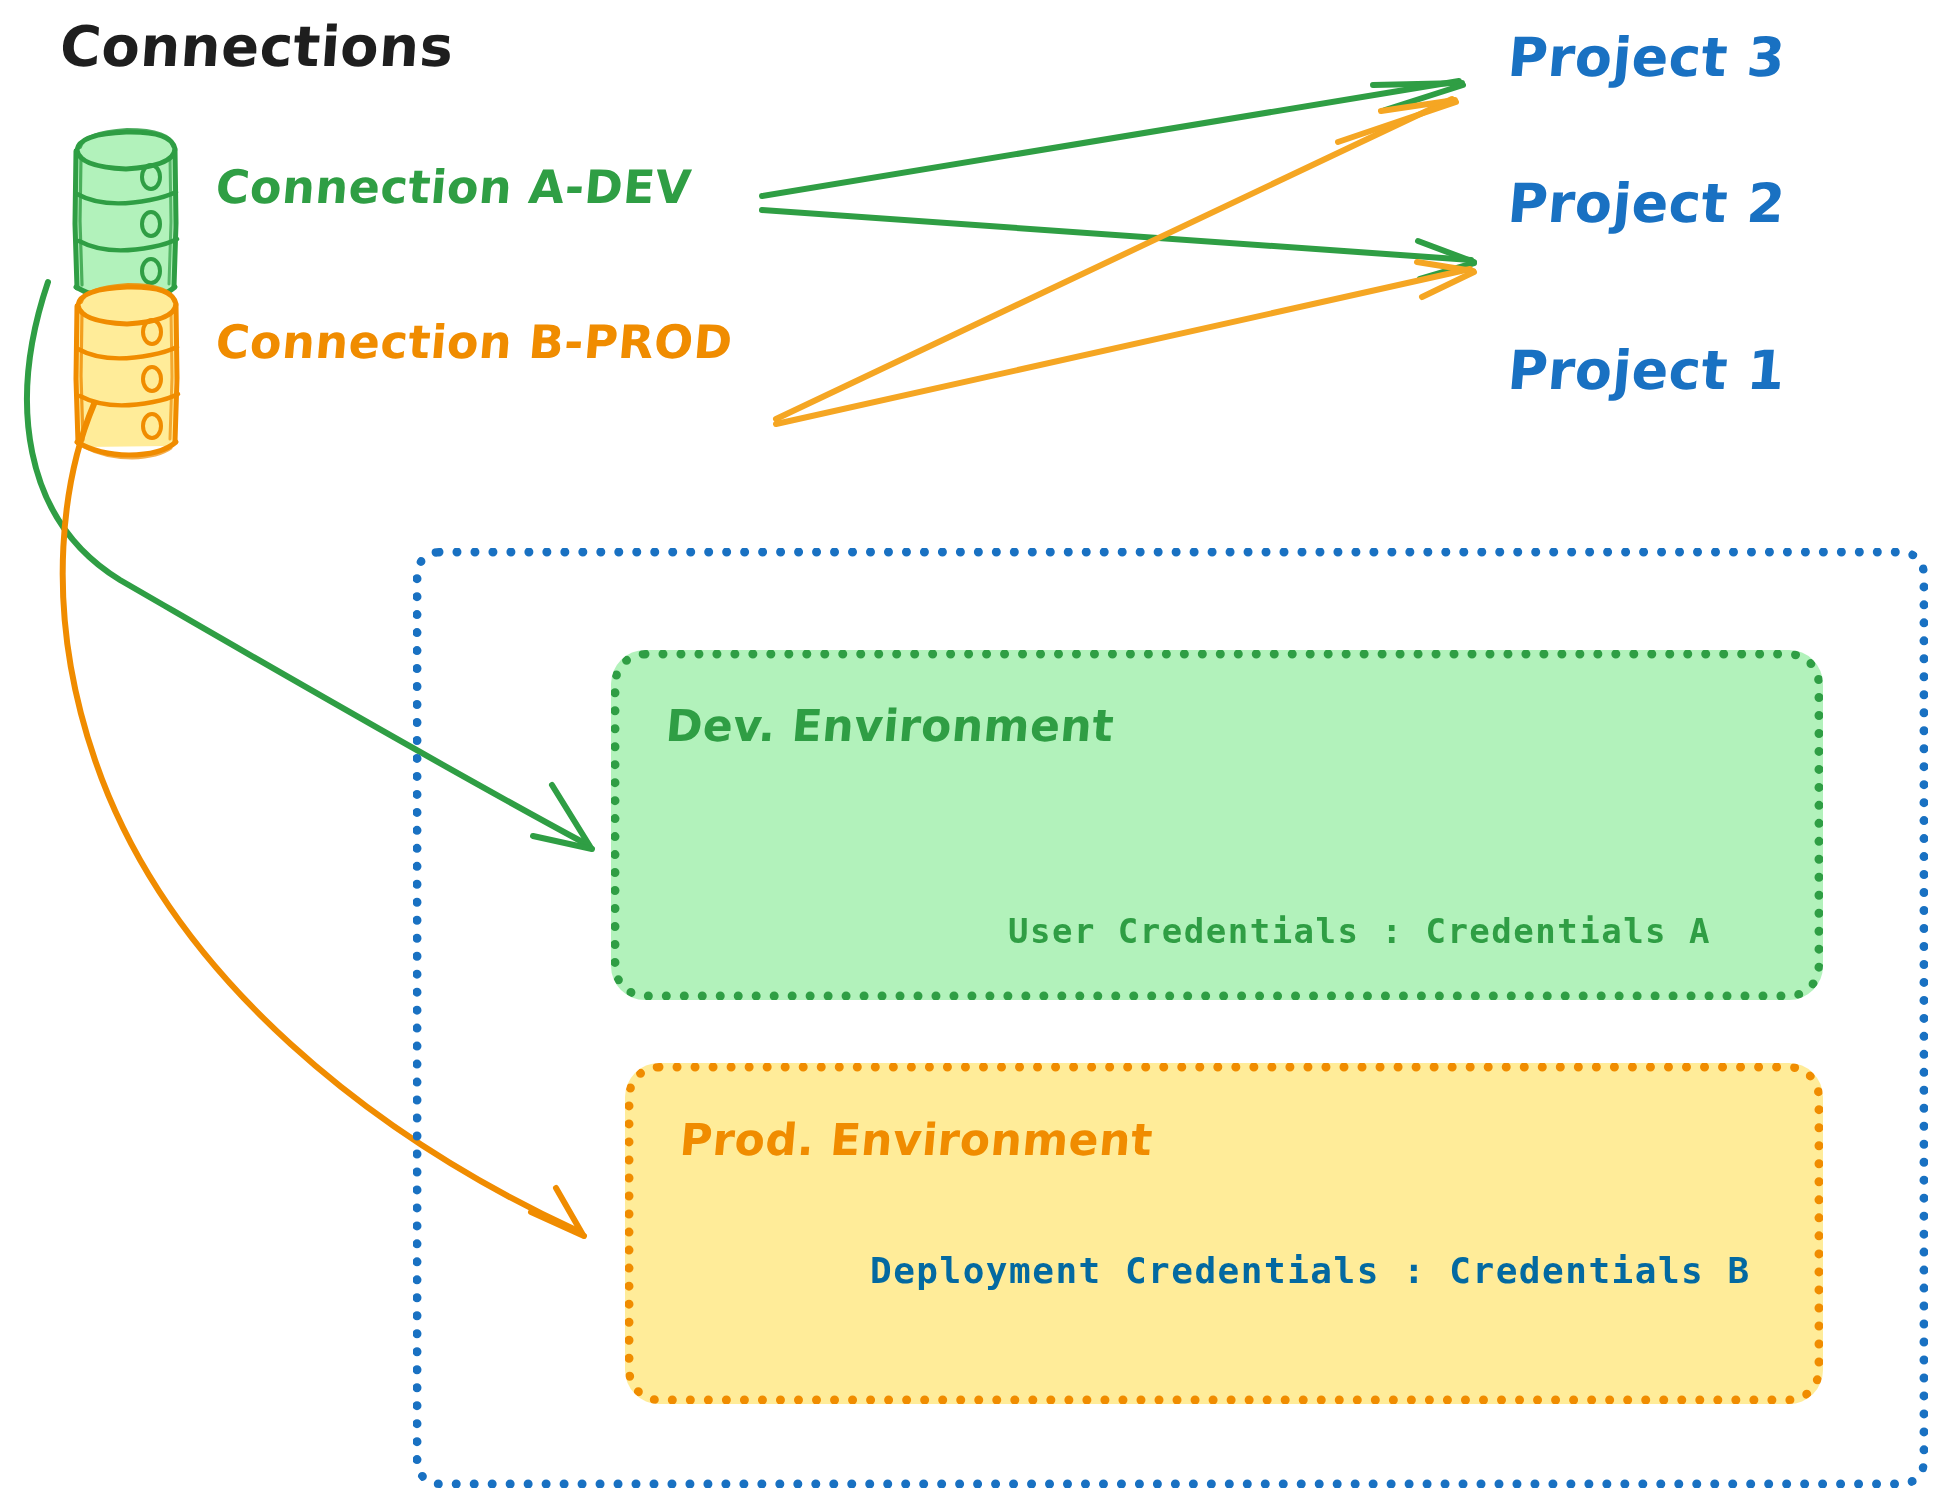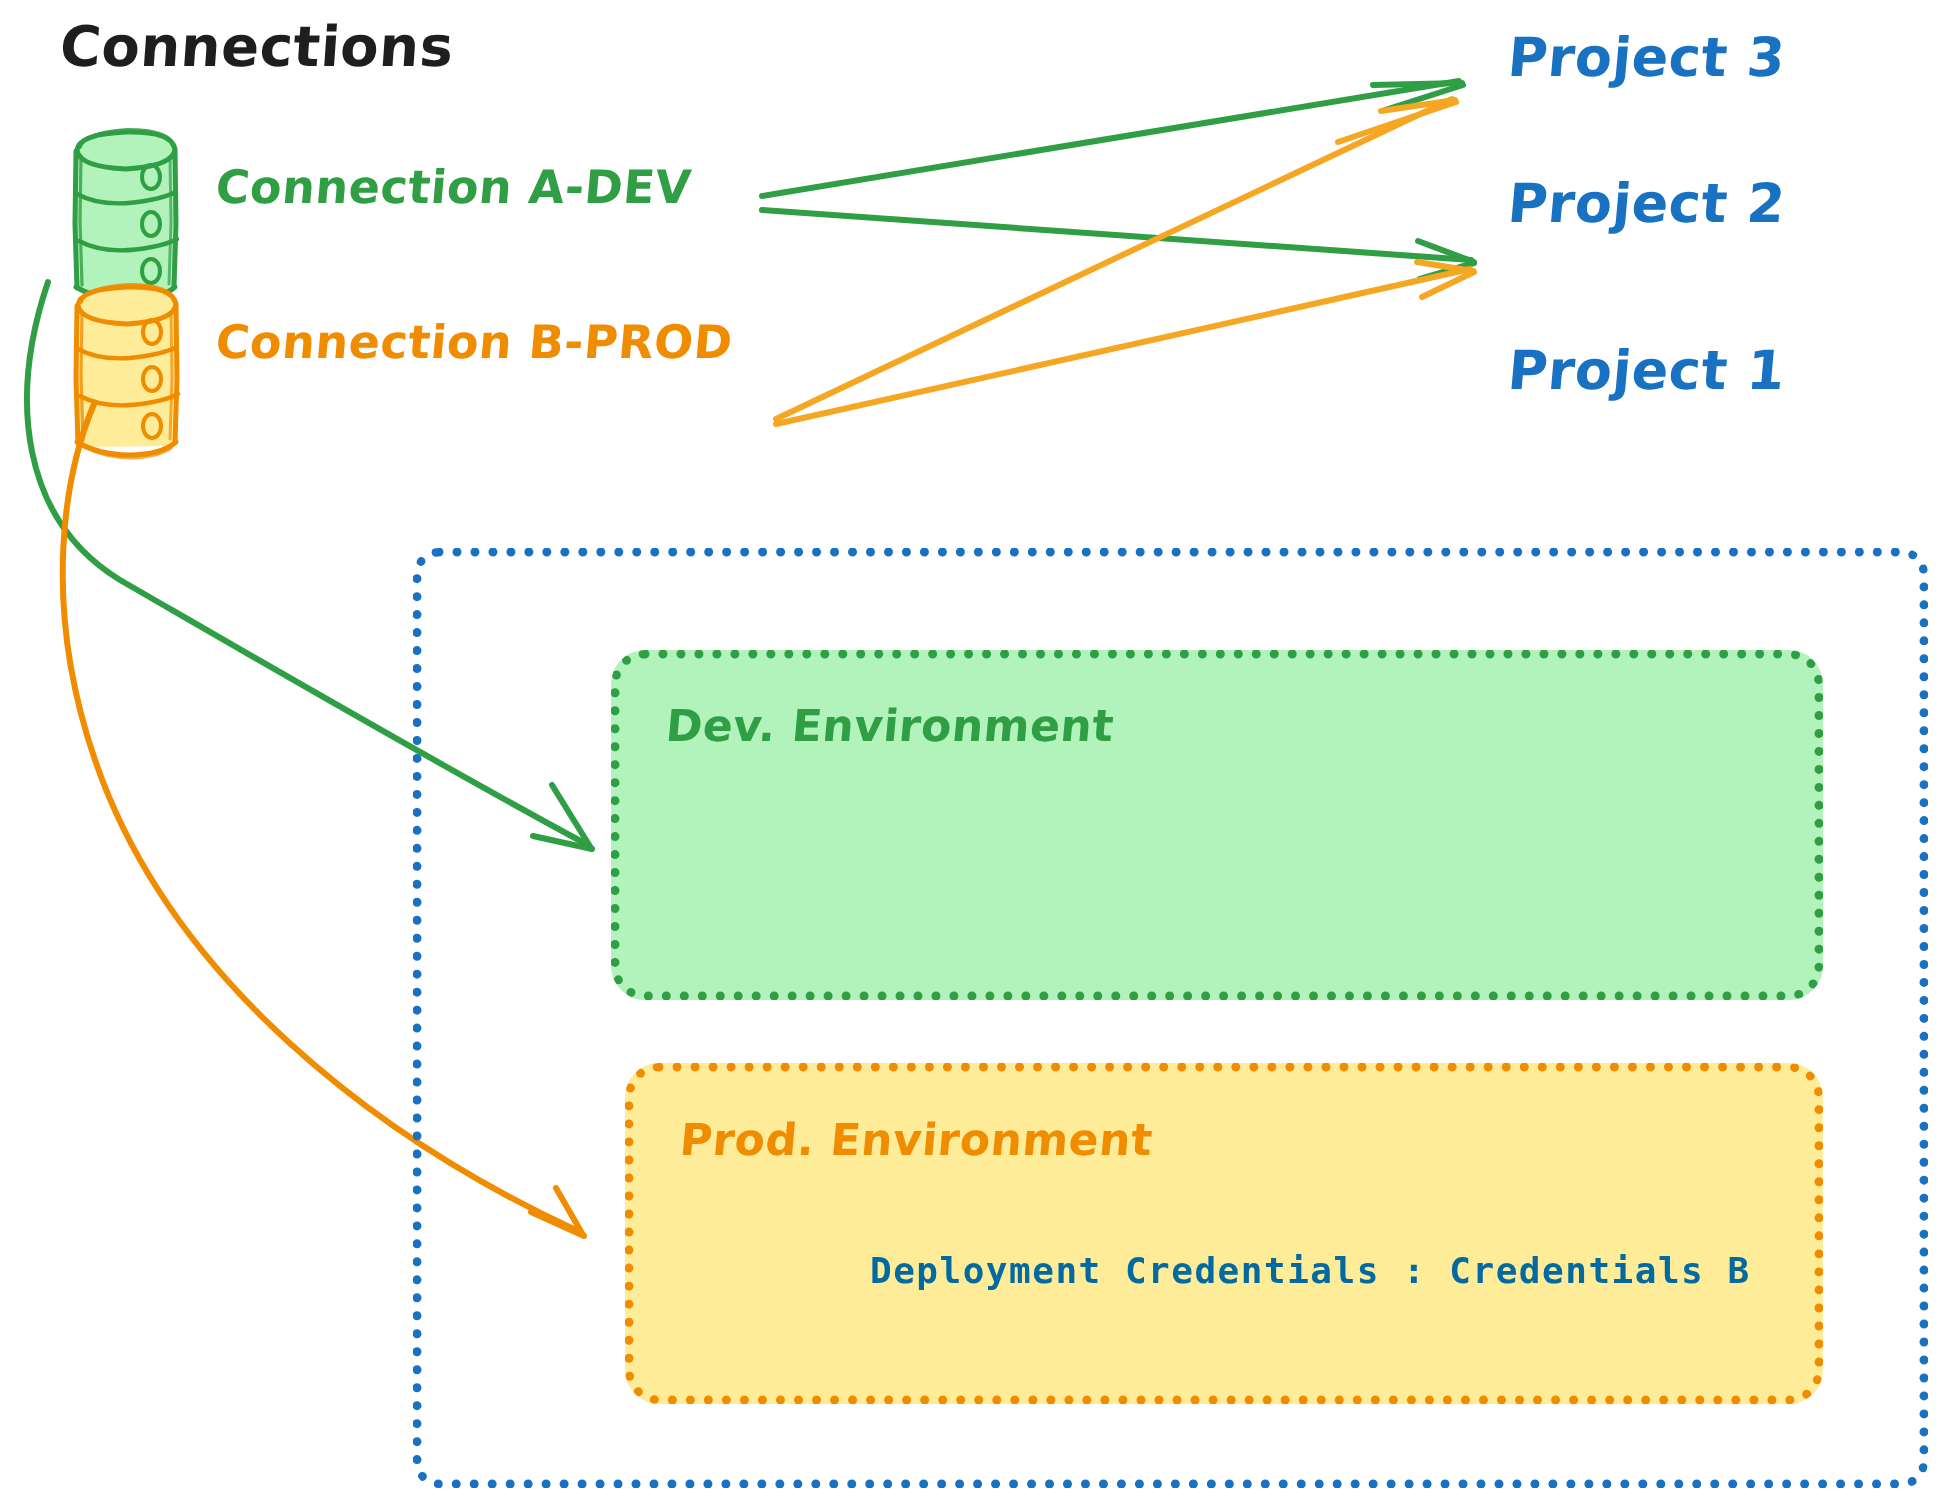--- a/index.html
+++ b/index.html
@@ -211,18 +211,19 @@
   <div class="lbl hand t-conn-orange" style="left:216px; top:315px;">Connection B-PROD</div>
 
   <div class="lbl hand t-project" style="left:1508px; top:26px;">Project 3</div>
 
   <div class="lbl hand t-project" style="left:1508px; top:172px;">Project 2</div>
 
   <div class="lbl hand t-project" style="left:1508px; top:339px;">Project 1</div>
 
   <div class="lbl hand t-env-green" style="left:666px; top:700px;">Dev. Environment</div>
 
+  <div class="lbl mono t-cred-green" style="left:1008px; top:911px;">User Credentials : Credentials A</div>
 
   <div class="lbl hand t-env-orange" style="left:680px; top:1114px;">Prod. Environment</div>
 
   <div class="lbl mono t-cred-orange" style="left:870px; top:1250px;">Deployment Credentials : Credentials B</div>
 
 </div>
 
 </body></html>

